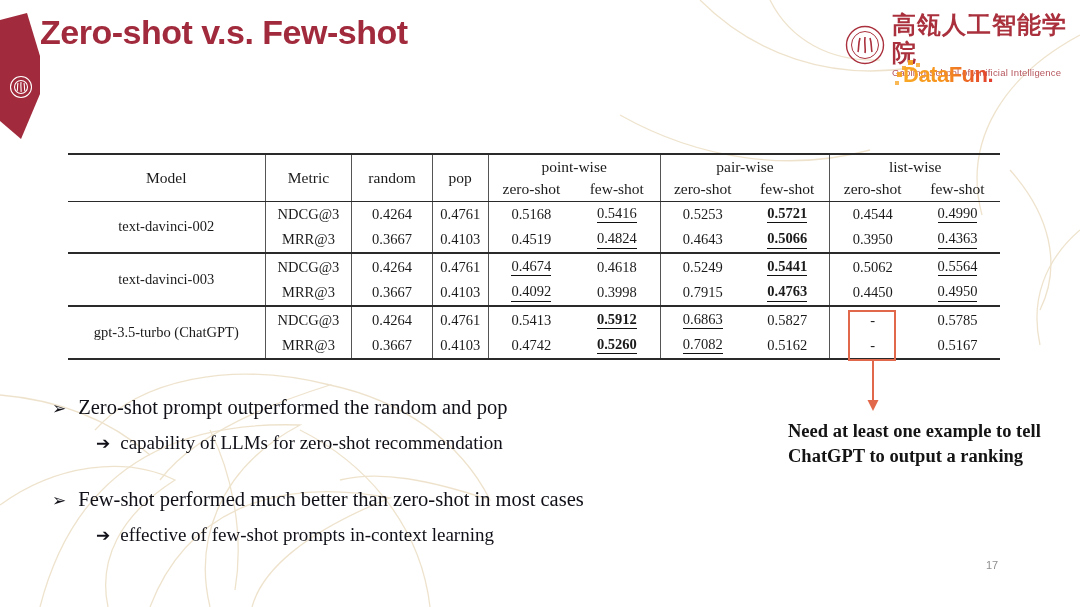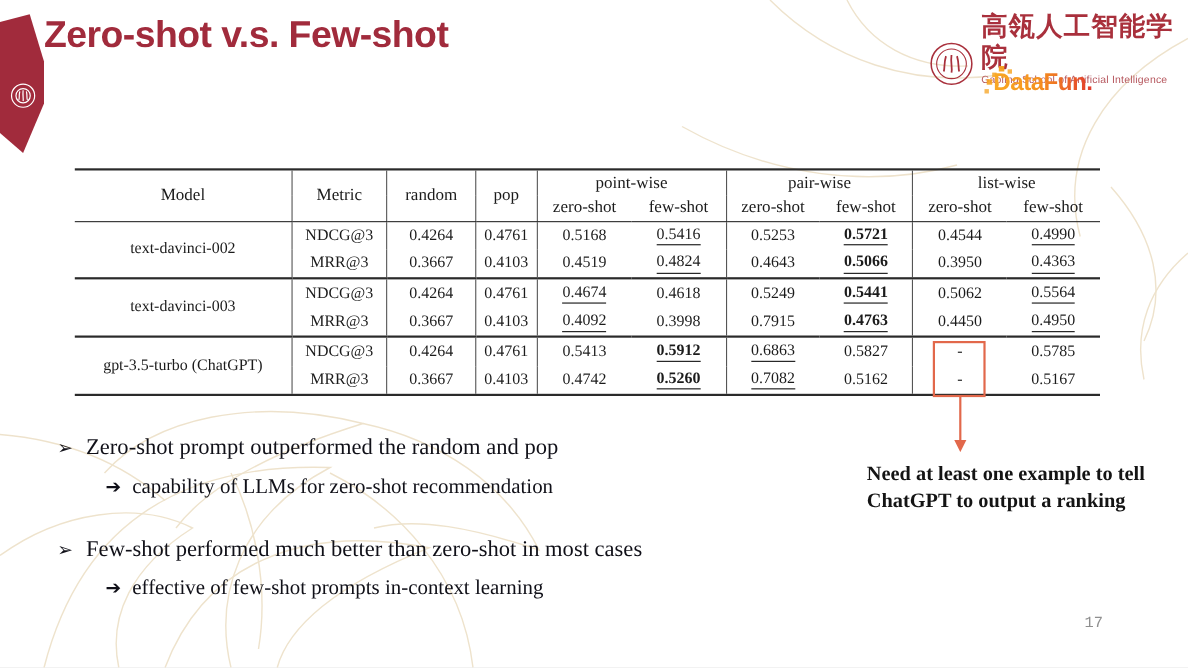--- a/index.html
+++ b/index.html
@@ -13,21 +13,21 @@
   .bg-decor{position:absolute;inset:0;pointer-events:none;}
 
   
   .ribbon{position:absolute;left:0;top:0;}
 
   
   .page-title{position:absolute;left:40px;top:13px;font-family:"Liberation Sans",sans-serif;
     font-weight:bold;font-size:34px;letter-spacing:-0.5px;color:var(--crimson);}
 
   
-  .logo-block{position:absolute;left:845px;top:12px;display:flex;align-items:flex-end;}
+  .logo-block{position:absolute;left:845px;top:12px;display:flex;align-items:center;}
   .logo-seal{flex:0 0 auto;margin-right:7px;}
   .logo-cn{font-size:24px;font-weight:bold;color:var(--logo-red);letter-spacing:1px;line-height:1.15;}
   .logo-en{font-size:9.5px;color:#b5555c;font-family:"Liberation Sans",sans-serif;letter-spacing:0.2px;}
 
   
   .datafun{position:absolute;left:903px;top:62px;font-family:"Liberation Sans",sans-serif;
     font-weight:bold;font-size:22px;letter-spacing:-0.5px;
     background:linear-gradient(90deg,#F9A825 0%,var(--datafun-orange) 45%,var(--datafun-red) 100%);
     -webkit-background-clip:text;background-clip:text;color:transparent;}
   .datafun-dots{position:absolute;left:894px;top:58px;}
@@ -60,22 +60,22 @@
 
   
   .bullets{position:absolute;left:52px;top:396px;color:#101018;}
   .bullet{display:flex;align-items:baseline;font-size:20.5px;}
   .bullet .marker{margin-right:12px;font-size:17px;}
   .sub-bullet{display:flex;align-items:baseline;font-size:19px;margin:13px 0 0 44px;}
   .sub-bullet .marker{margin-right:10px;font-size:17px;}
   .bullet+ .sub-bullet + .bullet{margin-top:34px;}
   .bullet.second{margin-top:36px;}
 
-  .page-number{position:absolute;left:986px;top:559px;font-size:14px;color:var(--page-gray);
-    font-family:Liberation Mono, monospace;}
+  .page-number{position:absolute;left:986px;top:559px;font-size:11px;color:var(--page-gray);
+    font-family:Liberation Sans, sans-serif;}
 </style>
 </head>
 <body>
 
 <div class="slide">
 
   <svg class="bg-decor" width="1080" height="607" viewBox="0 0 1080 607" fill="none">
     <g stroke="var(--floral)" stroke-width="1.3" opacity="0.8">
       <path d="M 40,607 C 70,490 150,420 300,425 C 215,470 195,545 210,607"></path>
       <path d="M 0,505 C 55,465 125,455 175,480 C 120,515 98,560 108,607"></path>

